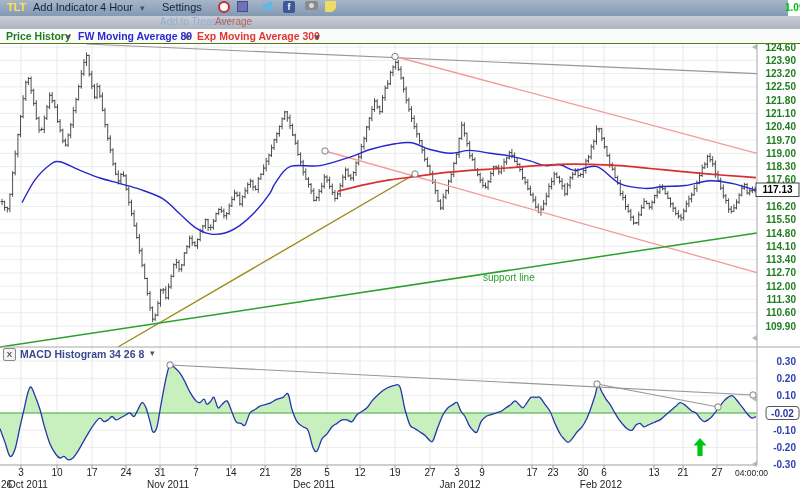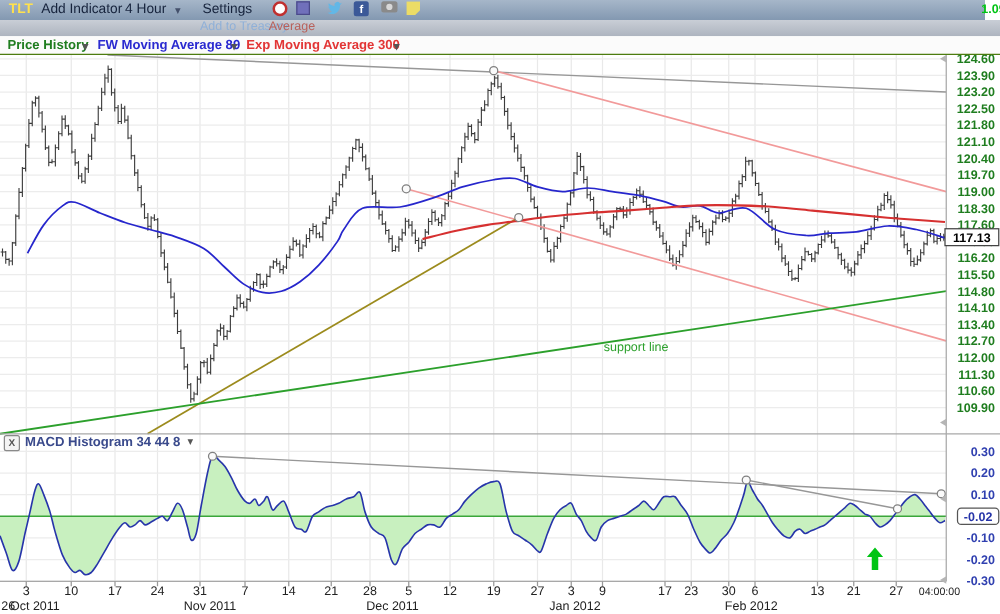--- a/index.html
+++ b/index.html
@@ -269,15 +269,15 @@
   <span class="leg-ph" style="left:6px">Price History</span>
   <span class="caret" style="left:66px;top:3px">▾</span>
   <span class="leg-ma" style="left:78px">FW Moving Average 89</span>
   <span class="caret" style="left:185px;top:3px">▾</span>
   <span class="leg-ema" style="left:197px">Exp Moving Average 300</span>
   <span class="caret" style="left:315px;top:3px">▾</span>
 </div>
 
 <div class="macd-head">
   <span class="xbtn">X</span>
-  <span class="macd-title">MACD Histogram 34 44 8</span>
+  <span class="macd-title">MACD Histogram 34 26 8</span>
   <span class="macd-caret">▾</span>
 </div>
 
 </body></html>

